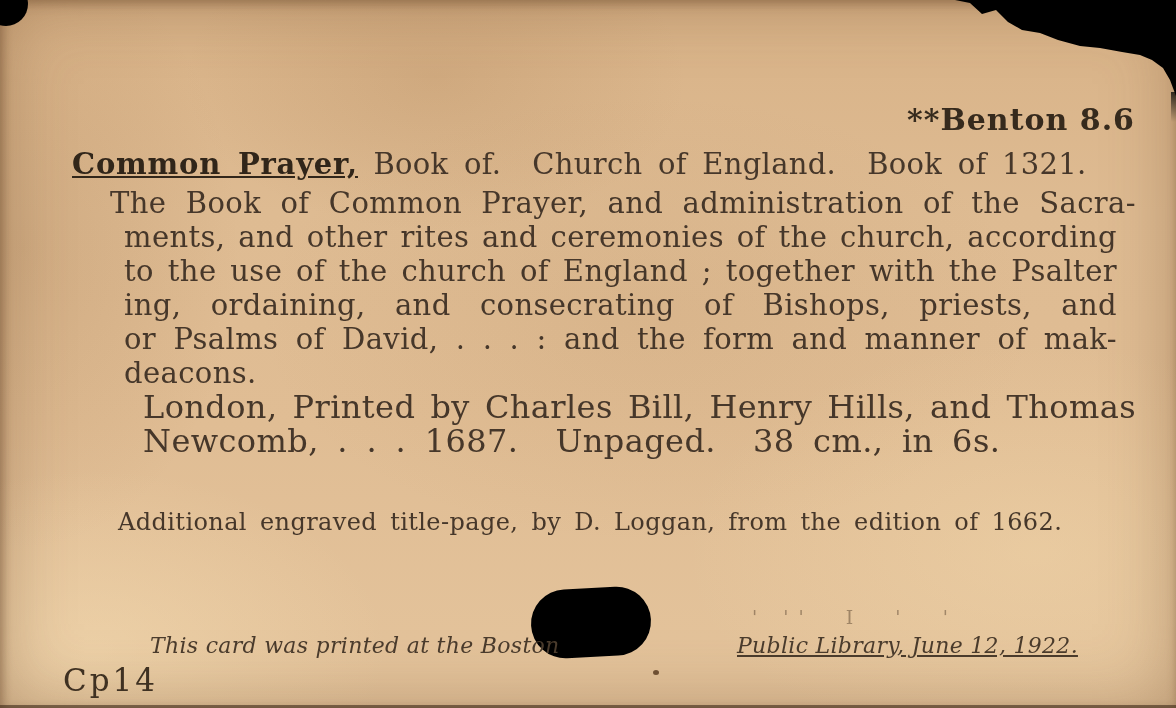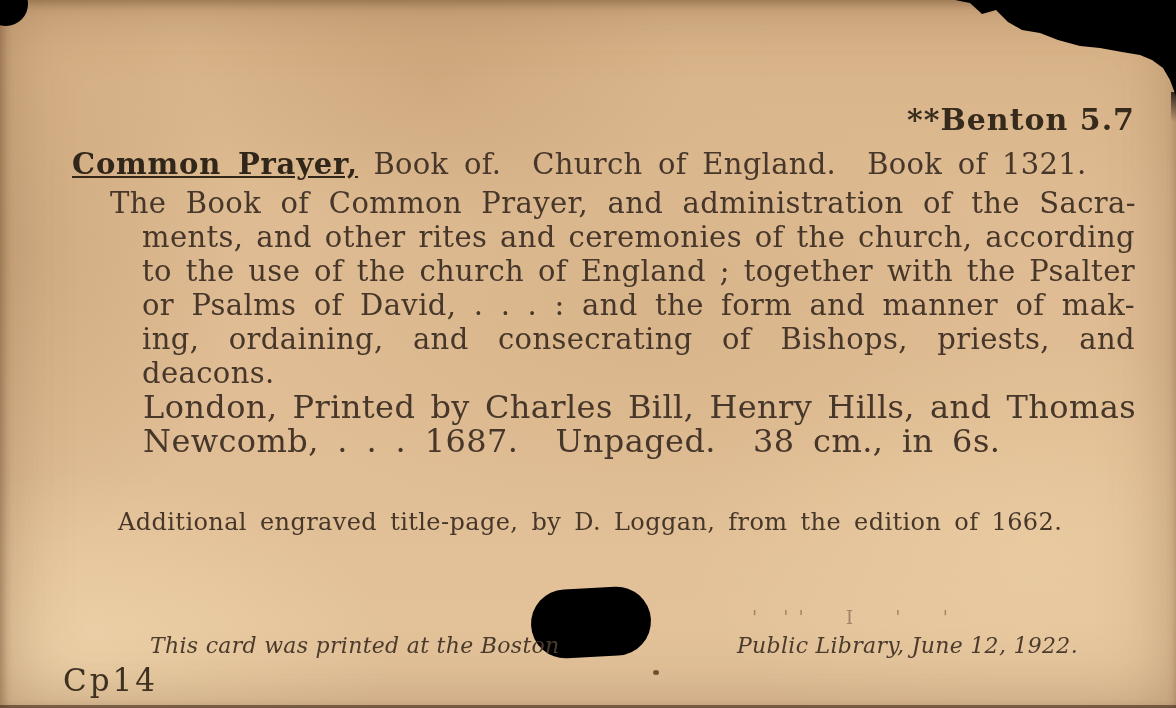--- a/index.html
+++ b/index.html
@@ -19,21 +19,21 @@
       inset 0 0 70px rgba(108,72,40,.38),
       inset 4px 0 8px rgba(85,55,30,.28),
       inset 0 6px 10px rgba(95,62,34,.25);
   }
   .abs{position:absolute;}
   .ink{color:#46372a;}
   .pre{white-space:pre-wrap;}
   
   .jline{text-align:justify;text-align-last:justify;}
   .bodyblock{left:110px;top:186px;width:1026px;font-size:29px;line-height:34px;letter-spacing:.4px;}
-  .cont{margin-left:32px;width:993px;}
+  .cont{margin-left:14px;width:993px;}
   .imprintblock{left:143px;top:390px;width:993px;font-size:32px;line-height:34px;letter-spacing:.4px;}
   .notesblock{left:118px;top:459px;width:1020px;font-size:24px;line-height:35px;letter-spacing:.4px;word-spacing:5px;margin-top:46px;}
   .classmark{right:41px;top:102px;font-size:30px;font-weight:700;letter-spacing:1px;color:#362a1d;}
   .heading{left:72px;top:147px;width:1070px;font-size:29px;letter-spacing:.3px;word-spacing:6px;}
   .heading b{color:#31261a;letter-spacing:.8px;text-decoration:underline;}
   .footer-italic{font-style:italic;font-size:22px;color:#4a3b2c;letter-spacing:.3px;}
   .callnum{left:63px;top:662px;font-size:31px;letter-spacing:3px;color:#3f3122;}
   
   .tear{left:950px;top:0;width:226px;height:96px;background:#000;
     clip-path:polygon(5px 0,20px 3px,32px 14px,46px 10px,58px 22px,72px 30px,90px 33px,108px 40px,
@@ -51,40 +51,40 @@
 <div class="card">
 
   <div class="abs tear"></div>
   <div class="abs corner-notch"></div>
   <div class="abs edge-strip"></div>
   <div class="abs hole"></div>
   <div class="abs bottom-edge"></div>
   <div class="abs speck"></div>
   <div class="abs speckles pre">' ''  I  '  '</div>
 
-  <div class="abs classmark pre">**Benton 5.7</div>
+  <div class="abs classmark pre">**Benton 8.6</div>
 
   <div class="abs heading ink pre"><b>Common Prayer,</b><span> Book of.  Church of England.  Book of 1321.</span></div>
 
   <div class="abs bodyblock ink">
     <div class="jline pre">The Book of Common Prayer, and administration of the Sacra-</div>
     <div class="jline pre cont">ments, and other rites and ceremonies of the church, according</div>
     <div class="jline pre cont">to the use of the church of England ; together with the Psalter</div>
+    <div class="jline pre cont">ing, ordaining, and consecrating of Bishops, priests, and</div>
     <div class="jline pre cont">or Psalms of David, . . . : and the form and manner of mak-</div>
-    <div class="jline pre cont">ing, ordaining, and consecrating of Bishops, priests, and</div>
     <div class="pre cont">deacons.</div>
   </div>
 
   <div class="abs imprintblock ink">
     <div class="jline pre">London, Printed by Charles Bill, Henry Hills, and Thomas</div>
     <div class="pre" style="word-spacing:8px;">Newcomb, . . . 1687.  Unpaged.  38 cm., in 6s.</div>
   </div>
 
   <div class="abs notesblock ink">
     <div class="pre">Additional engraved title-page, by D. Loggan, from the edition of 1662.</div>
   </div>
 
   <div class="abs footer-italic pre" style="left:150px;top:633px;">This card was printed at the Boston</div>
-  <div class="abs footer-italic pre" style="left:737px;top:633px;">Public Library, June 12, 1922.</div>
+  <div class="abs footer-italic pre" style="left:737px;top:633px;text-decoration:underline;">Public Library, June 12, 1922.</div>
 
   <div class="abs callnum pre">Cp14</div>
 
 </div>
 
 </body></html>

